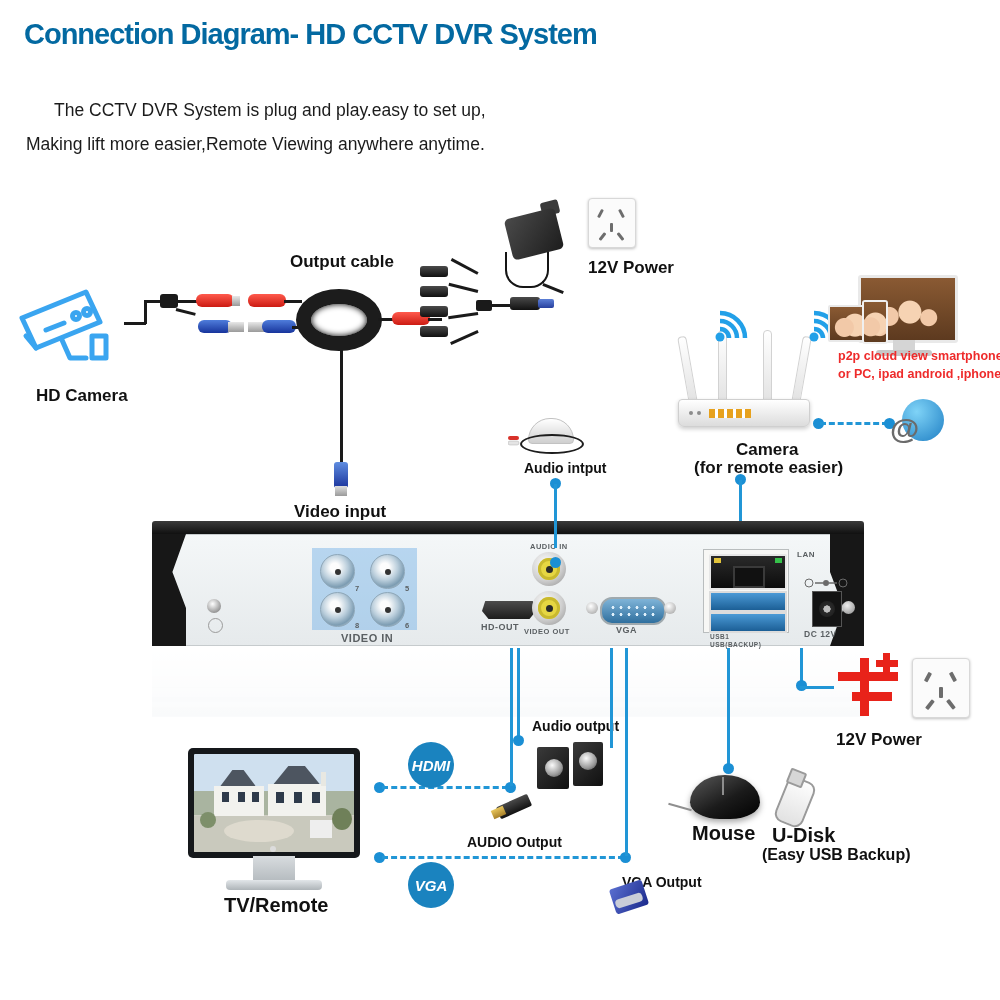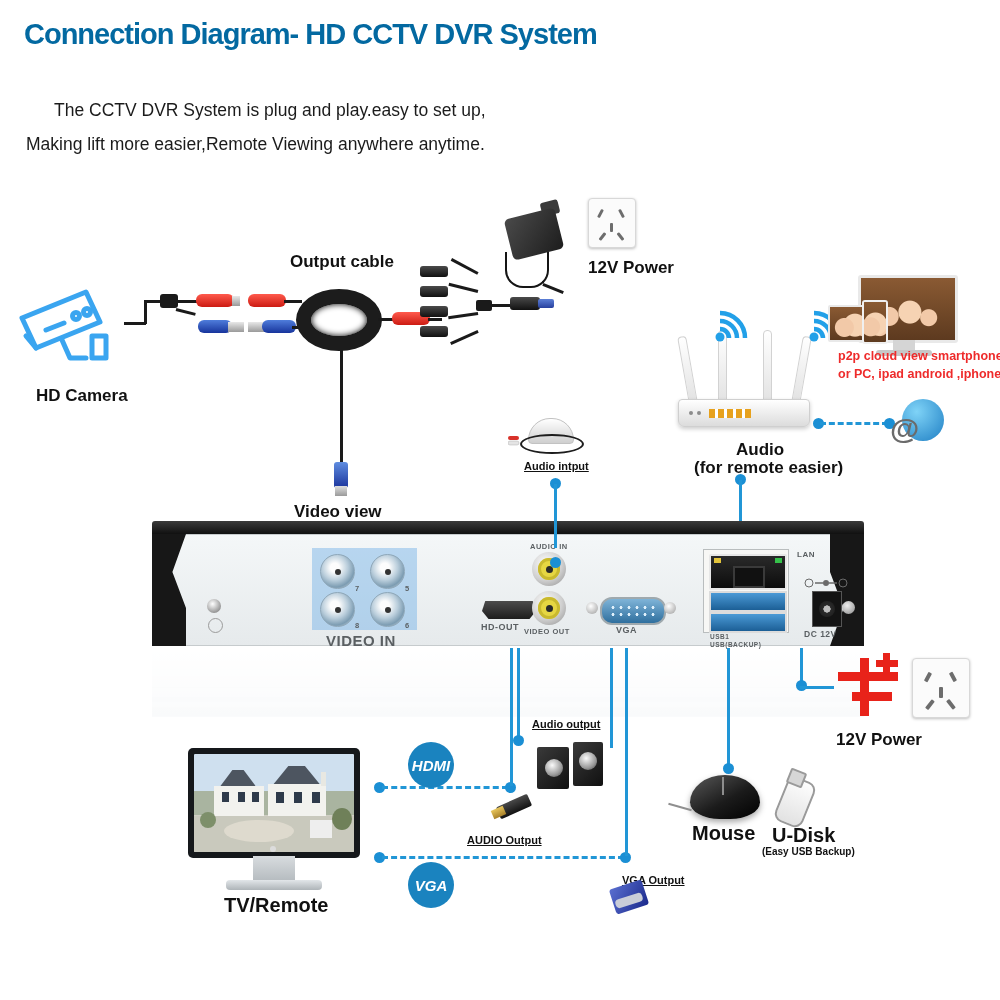--- a/index.html
+++ b/index.html
@@ -6,22 +6,22 @@
   body{width:1000px;height:1000px;position:relative;overflow:hidden;
        font-family:"Liberation Sans","DejaVu Sans",sans-serif;color:#111;}
   .abs{position:absolute;}
   
   #page-title{left:24px;top:18px;width:950px;font-size:29px;font-weight:bold;
       color:#0369a1;letter-spacing:-1px;white-space:nowrap;}
   #sub1{left:26px;top:100px;font-size:17.5px;color:#1b1b1b;margin-left:28px;}
   #sub2{left:26px;top:134px;font-size:17.5px;color:#1b1b1b;}
   
   .lbl{font-weight:bold;color:#111;white-space:nowrap;}
-  .lbl.sm{font-size:10px;}
-  .lbl.md{font-size:11px;text-decoration:underline;}
+  .lbl.sm{font-size:16px;}
+  .lbl.md{font-size:14px;}
   .lbl.lg{font-size:17px;}
   .lbl.xl{font-size:20px;}
   .red{color:#ee2b2b;font-weight:bold;font-size:12.5px;white-space:nowrap;}
   
   .line-v{background:#2196d6;width:3px;}
   .line-h{background:#2196d6;height:3px;}
   .dash-h{height:0;border-top:3px dashed #2196d6;}
   .node{width:11px;height:11px;border-radius:50%;background:#1b8fd4;}
   .badge{width:46px;height:46px;border-radius:50%;background:#1a83bf;color:#fff;
       font-style:italic;font-weight:bold;font-size:15px;display:flex;
@@ -205,21 +205,21 @@
 <div class="abs" id="coil"></div>
 <div class="abs lbl lg" style="left:290px;top:252px;">Output cable</div>
 
 <div class="abs blkwire" style="left:378px;top:318px;width:16px;height:3px;"></div>
 <div class="abs rca red" style="left:392px;top:312px;width:38px;"></div>
 <div class="abs blkwire" style="left:428px;top:318px;width:14px;height:3px;"></div>
 
 <div class="abs blkwire" style="left:340px;top:350px;width:3px;height:118px;"></div>
 <div class="abs" style="left:334px;top:462px;width:14px;height:26px;border-radius:3px;background:linear-gradient(#5f8de0,#1b349c);"></div>
 <div class="abs" style="left:335px;top:486px;width:12px;height:10px;background:linear-gradient(#dedede,#9a9a9a);"></div>
-<div class="abs lbl lg" style="left:294px;top:502px;">Video view</div>
+<div class="abs lbl lg" style="left:294px;top:502px;">Video input</div>
 
 <div class="abs" style="left:476px;top:300px;width:16px;height:11px;background:#1a1a1a;border-radius:2px;"></div>
 <div class="abs blkwire" style="left:448px;top:272px;width:30px;height:2.5px;transform:rotate(28deg);transform-origin:right center;"></div>
 <div class="abs blkwire" style="left:448px;top:290px;width:30px;height:2.5px;transform:rotate(14deg);transform-origin:right center;"></div>
 <div class="abs blkwire" style="left:448px;top:312px;width:30px;height:2.5px;transform:rotate(-8deg);transform-origin:right center;"></div>
 <div class="abs blkwire" style="left:448px;top:330px;width:30px;height:2.5px;transform:rotate(-24deg);transform-origin:right center;"></div>
 <div class="abs" style="left:420px;top:266px;width:28px;height:11px;border-radius:3px;background:linear-gradient(#4a4a4a,#111);"></div>
 <div class="abs" style="left:420px;top:286px;width:28px;height:11px;border-radius:3px;background:linear-gradient(#4a4a4a,#111);"></div>
 <div class="abs" style="left:420px;top:306px;width:28px;height:11px;border-radius:3px;background:linear-gradient(#4a4a4a,#111);"></div>
 <div class="abs" style="left:420px;top:326px;width:28px;height:11px;border-radius:3px;background:linear-gradient(#4a4a4a,#111);"></div>
@@ -261,21 +261,21 @@
 </div>
 <div class="abs" style="left:806px;top:308px;width:38px;height:34px;">
   <svg width="38" height="34" viewBox="0 0 38 34">
     <circle cx="8" cy="29" r="4.5" fill="#22a0e8"></circle>
     <path d="M8 21 a9 9 0 0 1 9 9" fill="none" stroke="#22a0e8" stroke-width="4.5"></path>
     <path d="M8 13 a17 17 0 0 1 17 17" fill="none" stroke="#22a0e8" stroke-width="4.5"></path>
     <path d="M8 5 a25 25 0 0 1 25 25" fill="none" stroke="#22a0e8" stroke-width="4.5"></path>
   </svg>
 </div>
 
-<div class="abs lbl lg" style="left:736px;top:440px;">Audio</div>
+<div class="abs lbl lg" style="left:736px;top:440px;">Camera</div>
 <div class="abs lbl lg" style="left:694px;top:458px;">(for remote easier)</div>
 
 <div class="abs node" style="left:735px;top:474px;"></div>
 <div class="abs line-v" style="left:739px;top:480px;height:68px;"></div>
 <div class="abs node" style="left:735px;top:553px;"></div>
 
 <div class="abs node" style="left:813px;top:418px;"></div>
 <div class="abs dash-h" style="left:820px;top:422px;width:68px;"></div>
 <div class="abs node" style="left:884px;top:418px;"></div>
 
@@ -309,21 +309,21 @@
   <div id="videoin-box">
     <div class="bnc" style="left:8px;top:6px;"></div>
     <div class="bnc" style="left:58px;top:6px;"></div>
     <div class="bnc" style="left:8px;top:44px;"></div>
     <div class="bnc" style="left:58px;top:44px;"></div>
     <div class="port-lbl" style="left:43px;top:36px;">7</div>
     <div class="port-lbl" style="left:93px;top:36px;">5</div>
     <div class="port-lbl" style="left:43px;top:73px;">8</div>
     <div class="port-lbl" style="left:93px;top:73px;">6</div>
   </div>
-  <div class="port-lbl" style="left:174px;top:111px;font-size:15px;">VIDEO IN</div>
+  <div class="port-lbl" style="left:189px;top:111px;font-size:11px;">VIDEO IN</div>
 
   <div id="hdmi-port"></div>
   <div class="port-lbl" style="left:329px;top:101px;font-size:9px;">HD-OUT</div>
 
   <div class="rca-jack" style="left:380px;top:31px;">
       <i></i>
     </div>
   <div class="port-lbl" style="left:378px;top:21px;">AUDIO IN</div>
   <div class="rca-jack" style="left:380px;top:70px;">
       <i></i>

